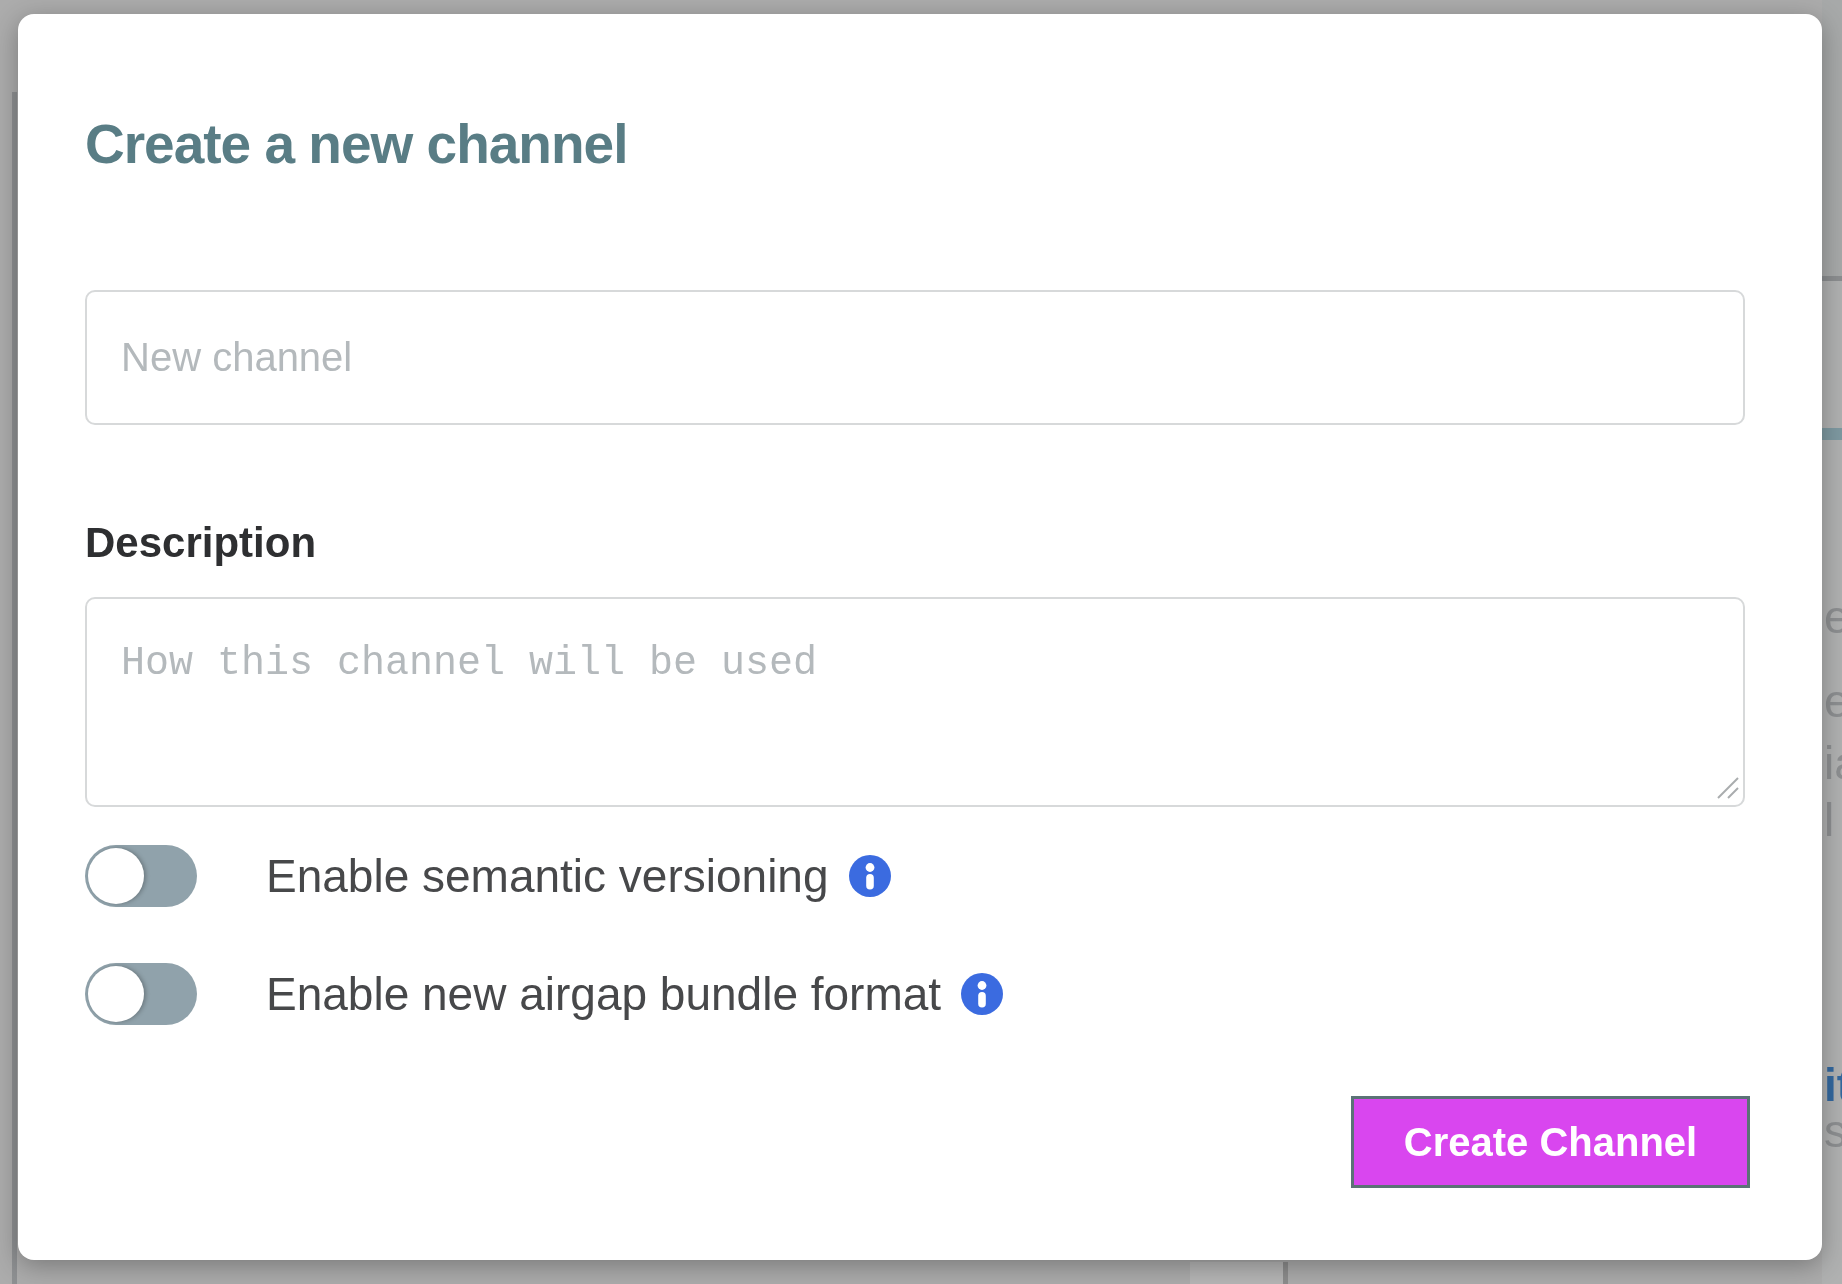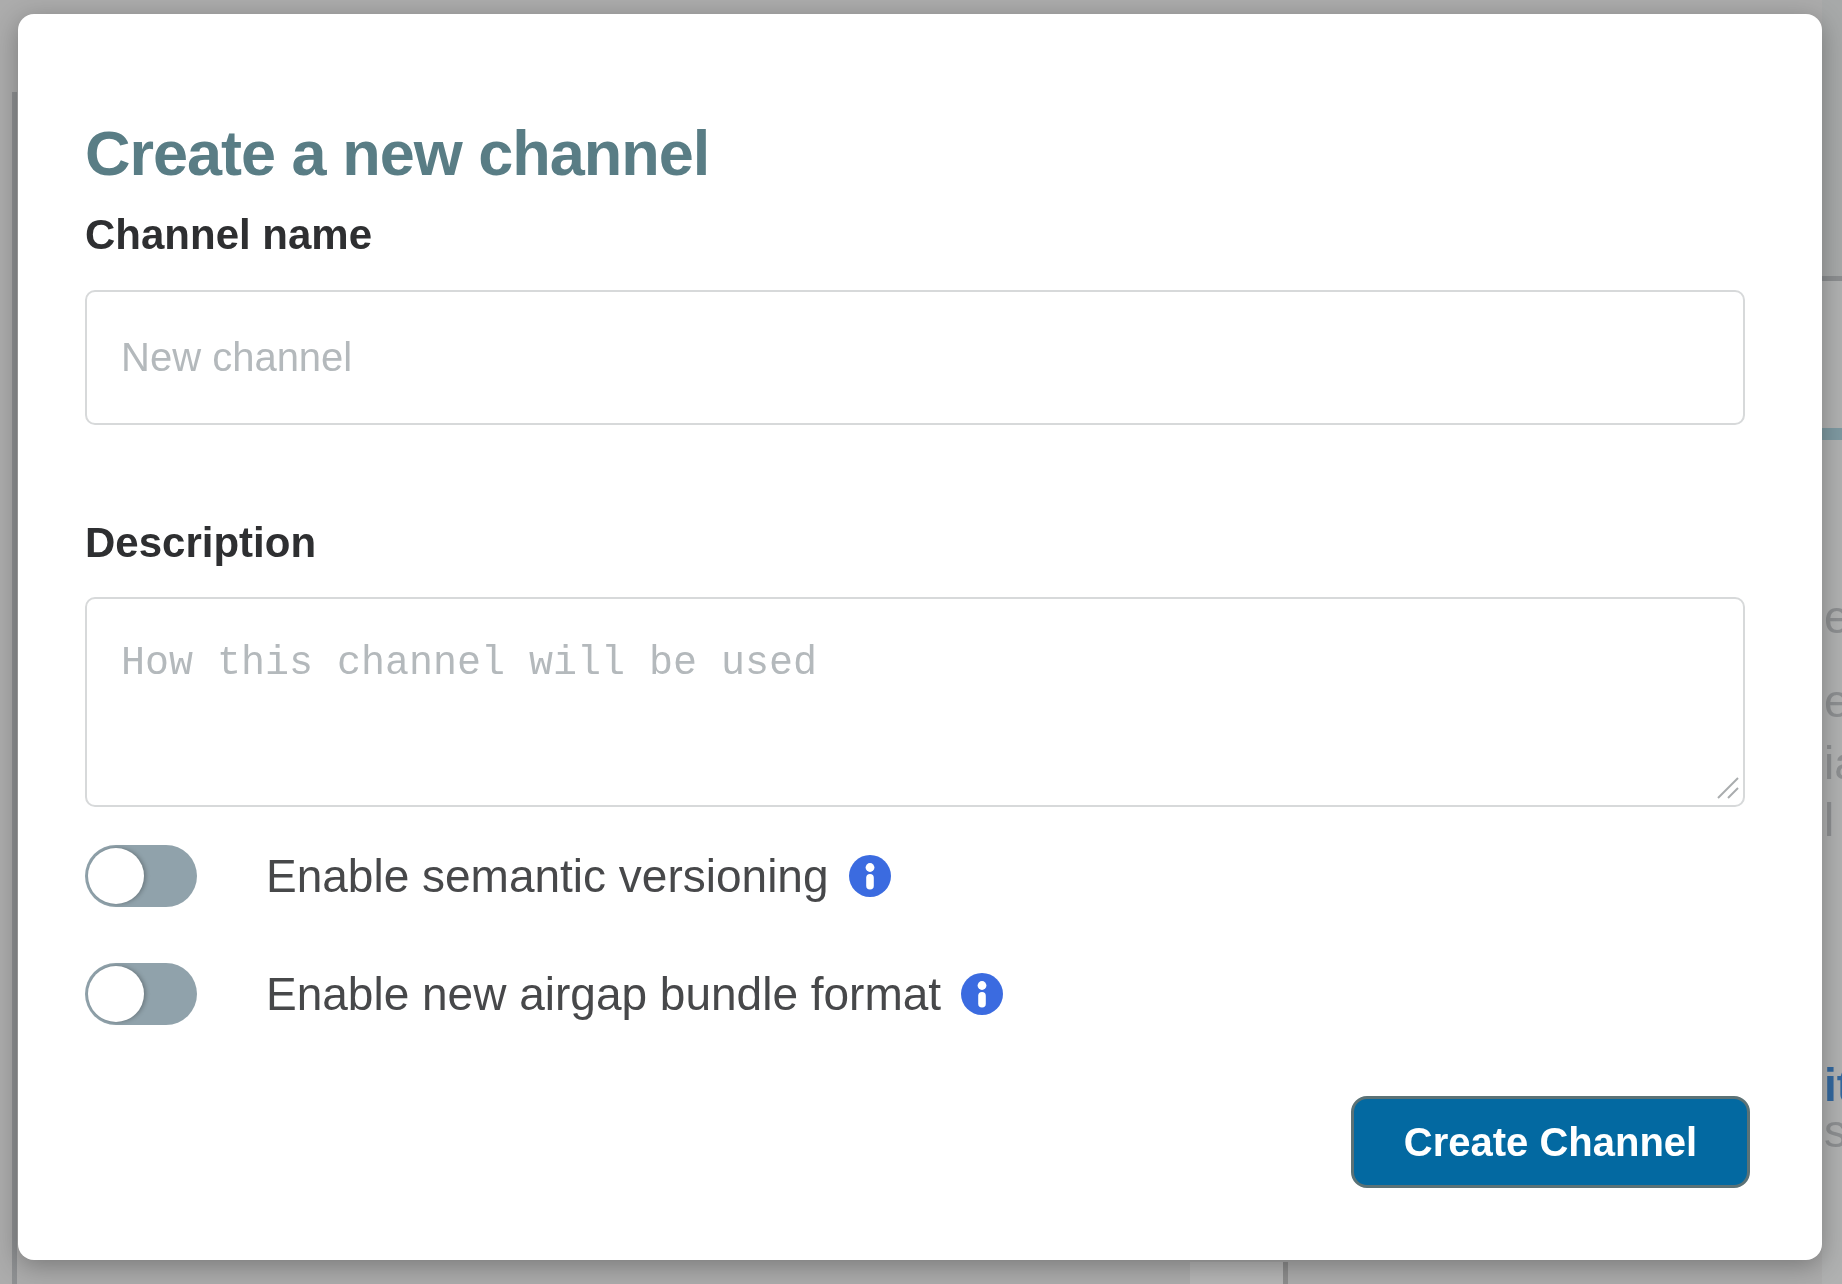--- a/index.html
+++ b/index.html
@@ -25,21 +25,21 @@
   .frag-5{top:1108px;}
 
   
   .modal{
     position:absolute;left:18px;top:14px;width:1804px;height:1246px;
     background:#ffffff;border-radius:16px;
     box-shadow:0 6px 26px rgba(0,0,0,0.30);
   }
   .modal-title{
     position:absolute;left:67px;top:66px;
-    font-size:63px;font-weight:bold;color:#597d85;line-height:1;letter-spacing:-1px;text-align:right;
+    font-size:55px;font-weight:bold;color:#597d85;line-height:1;letter-spacing:-1px;text-align:right;
   }
   .field-label{
     position:absolute;left:67px;
     font-size:42px;font-weight:bold;color:#2e2f31;line-height:1;
   }
   .label-channel{top:200px;}
   .label-description{top:508px;}
   .text-input{
     position:absolute;left:67px;top:276px;width:1660px;height:135px;
     box-sizing:border-box;border:2px solid #d7d9da;border-radius:10px;
@@ -72,21 +72,21 @@
 
   .btn-row{position:absolute;left:0;top:1082px;width:1804px;height:92px;}
   .btn-cancel{
     position:absolute;left:1074px;top:0;width:226px;height:92px;
     box-sizing:border-box;background:#ffffff;border:3px solid #9b9b9b;border-radius:10px;
     font-size:40px;font-weight:bold;color:#999a9b;
     font-family:"Liberation Sans", sans-serif;cursor:pointer;
   }
   .btn-create{
     position:absolute;left:1333px;top:0;width:399px;height:92px;
-    box-sizing:border-box;background:#0369a1;border:3px solid #5b7276;border-radius:16px;
+    box-sizing:border-box;background:#d946ef;border:3px solid #5b7276;border-radius:0;
     font-size:40px;font-weight:bold;color:#ffffff;
     font-family:"Liberation Sans", sans-serif;cursor:pointer;
   }
 </style>
 </head>
 <body>
 
 <div class="stage">
 
   <div class="left-sliver"></div>
@@ -100,21 +100,20 @@
   <span class="frag frag-1">e</span>
   <span class="frag frag-2">ia</span>
   <span class="frag frag-3">l</span>
   <span class="frag frag-4">it</span>
   <span class="frag frag-5">s</span>
 
   <div class="modal">
 
     <h1 class="modal-title">Create a new channel</h1>
 
-    <label class="field-label label-channel">Channel name</label>
     <input class="text-input" type="text" placeholder="New channel" style="">
 
     <label class="field-label label-description">Description</label>
     <textarea class="text-area" placeholder="How this channel will be used" style=""></textarea>
     <svg class="resize-handle" viewBox="0 0 30 30">
       <line x1="26" y1="6" x2="6" y2="26" stroke="#a9acae" stroke-width="2"></line>
       <line x1="26" y1="16" x2="16" y2="26" stroke="#a9acae" stroke-width="2"></line>
     </svg>
 
     <div class="toggle-row toggle-row-1">

